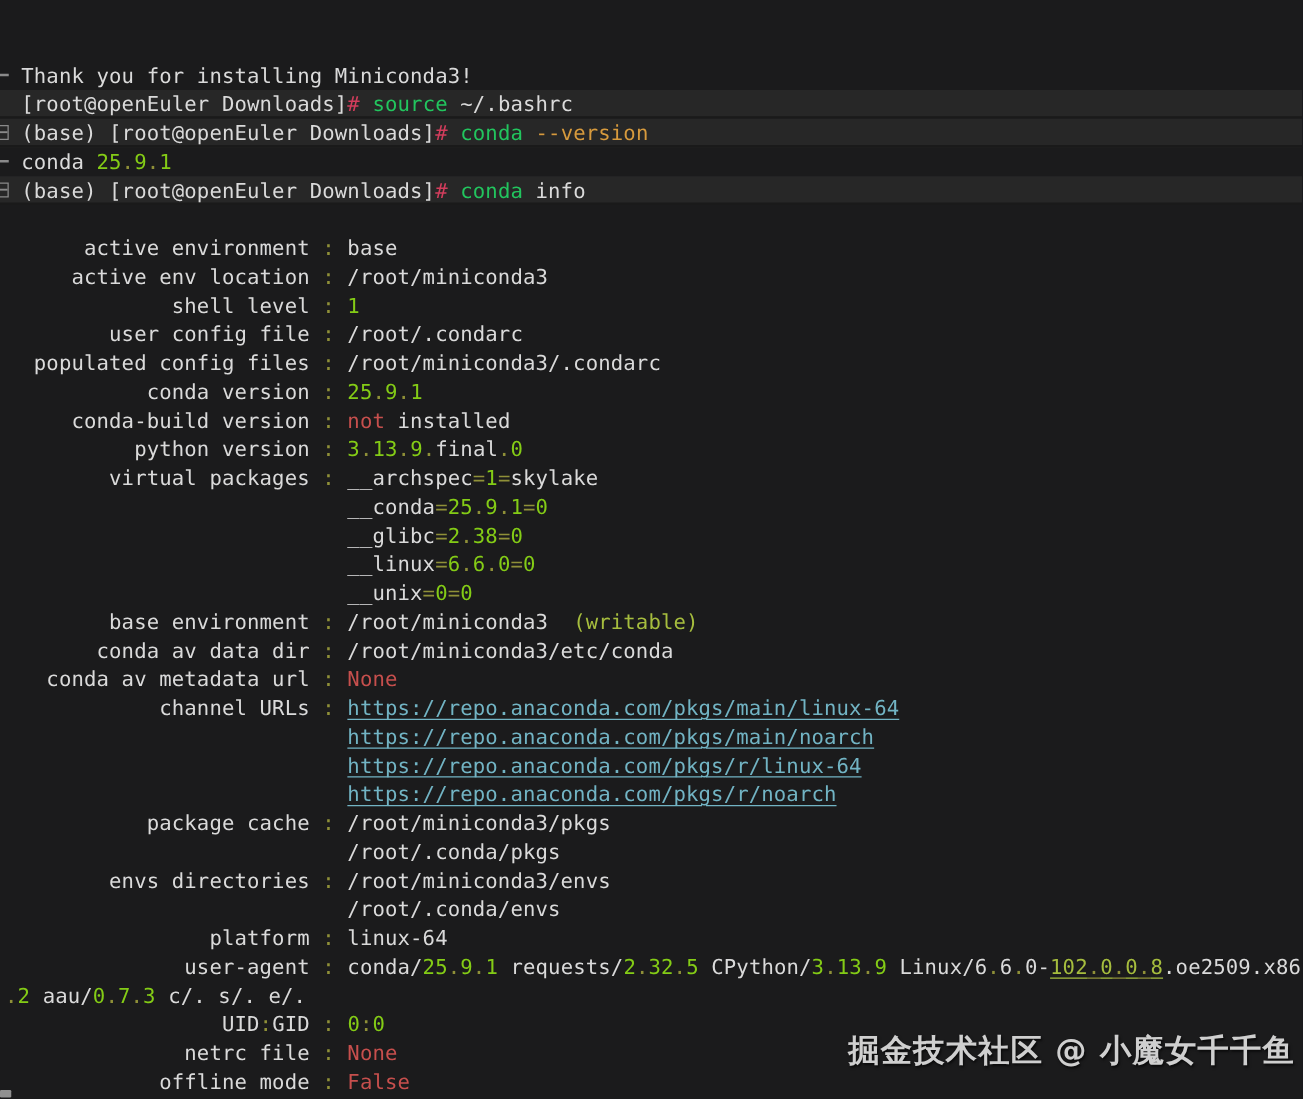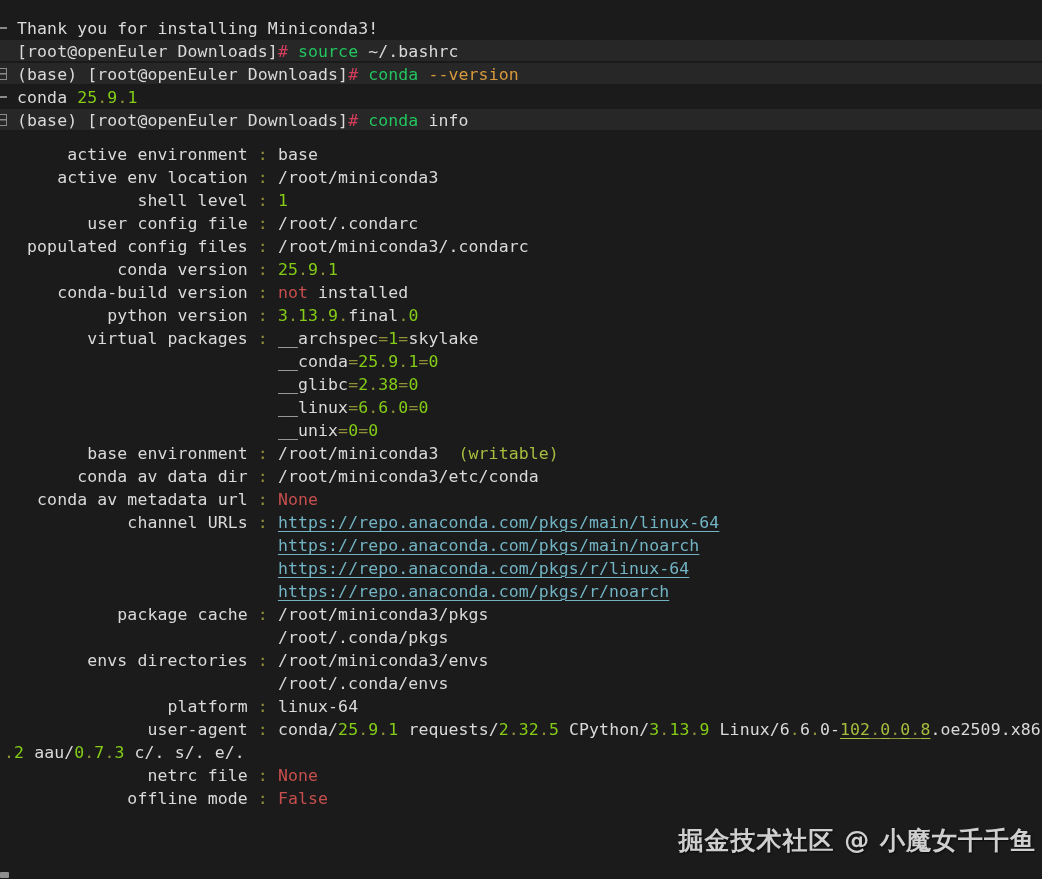--- a/index.html
+++ b/index.html
@@ -1,20 +1,20 @@
 <!DOCTYPE html>
 <html><head>
 <meta charset="utf-8">
 <style>
   html,body{margin:0;padding:0;background:#1b1b1c;}
   #screen{position:relative;width:1042px;height:879px;overflow:hidden;background:#1b1b1c;
     font-family:"DejaVu Sans Mono","Liberation Mono",monospace;
     font-size:16.5px;line-height:23px;letter-spacing:0.1px;color:#dadada;}
-  #cmdblock{padding-top:17px;}
-  #infoblock{margin-top:11px;}
+  #cmdblock{padding-top:17px;margin-top:32px;}
+  #infoblock{margin-top:23px;}
   .tline{position:relative;white-space:pre;height:23px;padding-left:17px;}
   .tline.hl{background:#272727;box-shadow:inset 0 -2px 0 #1a1a1a;}
   .tline.wrap{margin-left:-13px;}
   .marker{position:absolute;}
   .marker.dash{left:-3px;top:10px;width:10px;height:2px;background:#8a8a8a;}
   .marker.box{left:-5px;top:5px;width:12px;height:12px;box-sizing:border-box;
     border:1.5px solid #8a8a8a;
     background:linear-gradient(#8a8a8a,#8a8a8a) center/100% 1.5px no-repeat;}
   .c-fg{color:#dadada;}
   .c-purple{color:#84cc16;}
@@ -65,18 +65,19 @@
       <div class="tline"><span class="c-fg">                          </span><span class="c-url u">https://repo.anaconda.com/pkgs/main/noarch</span></div>
       <div class="tline"><span class="c-fg">                          </span><span class="c-url u">https://repo.anaconda.com/pkgs/r/linux-64</span></div>
       <div class="tline"><span class="c-fg">                          </span><span class="c-url u">https://repo.anaconda.com/pkgs/r/noarch</span></div>
       <div class="tline"><span class="c-fg">          package cache</span><span class="c-olive"> : </span><span class="c-fg">/root/miniconda3/pkgs</span></div>
       <div class="tline"><span class="c-fg">                          /root/.conda/pkgs</span></div>
       <div class="tline"><span class="c-fg">       envs directories</span><span class="c-olive"> : </span><span class="c-fg">/root/miniconda3/envs</span></div>
       <div class="tline"><span class="c-fg">                          /root/.conda/envs</span></div>
       <div class="tline"><span class="c-fg">               platform</span><span class="c-olive"> : </span><span class="c-fg">linux-64</span></div>
       <div class="tline"><span class="c-fg">             user-agent</span><span class="c-olive"> : </span><span class="c-fg">conda/</span><span class="c-purple">25</span><span class="c-olive">.</span><span class="c-purple">9</span><span class="c-olive">.</span><span class="c-purple">1</span><span class="c-fg"> requests/</span><span class="c-purple">2</span><span class="c-olive">.</span><span class="c-purple">32</span><span class="c-olive">.</span><span class="c-purple">5</span><span class="c-fg"> CPython/</span><span class="c-purple">3</span><span class="c-olive">.</span><span class="c-purple">13</span><span class="c-olive">.</span><span class="c-purple">9</span><span class="c-fg"> Linux/6</span><span class="c-olive">.</span><span class="c-fg">6</span><span class="c-olive">.</span><span class="c-fg">0-</span><span class="c-green u">102</span><span class="c-olive u">.</span><span class="c-green u">0</span><span class="c-olive u">.</span><span class="c-green u">0</span><span class="c-olive u">.</span><span class="c-green u">8</span><span class="c-fg">.oe2509.x86</span></div>
       <div class="tline wrap"><span class="c-olive">.</span><span class="c-purple">2</span><span class="c-fg"> aau/</span><span class="c-purple">0</span><span class="c-olive">.</span><span class="c-purple">7</span><span class="c-olive">.</span><span class="c-purple">3</span><span class="c-fg"> c/. s/. e/.</span></div>
+      <div class="tline"><span class="c-fg">                UID</span><span class="c-olive">:</span><span class="c-fg">GID</span><span class="c-olive"> : </span><span class="c-purple">0</span><span class="c-olive">:</span><span class="c-purple">0</span></div>
       <div class="tline"><span class="c-fg">             netrc file</span><span class="c-olive"> : </span><span class="c-red">None</span></div>
       <div class="tline"><span class="c-fg">           offline mode</span><span class="c-olive"> : </span><span class="c-red">False</span></div>
     </div>
   <div id="watermark">掘金技术社区 @ 小魔女千千鱼</div>
   <div id="corner-artifact"></div>
 </div>
 
 </body></html>

